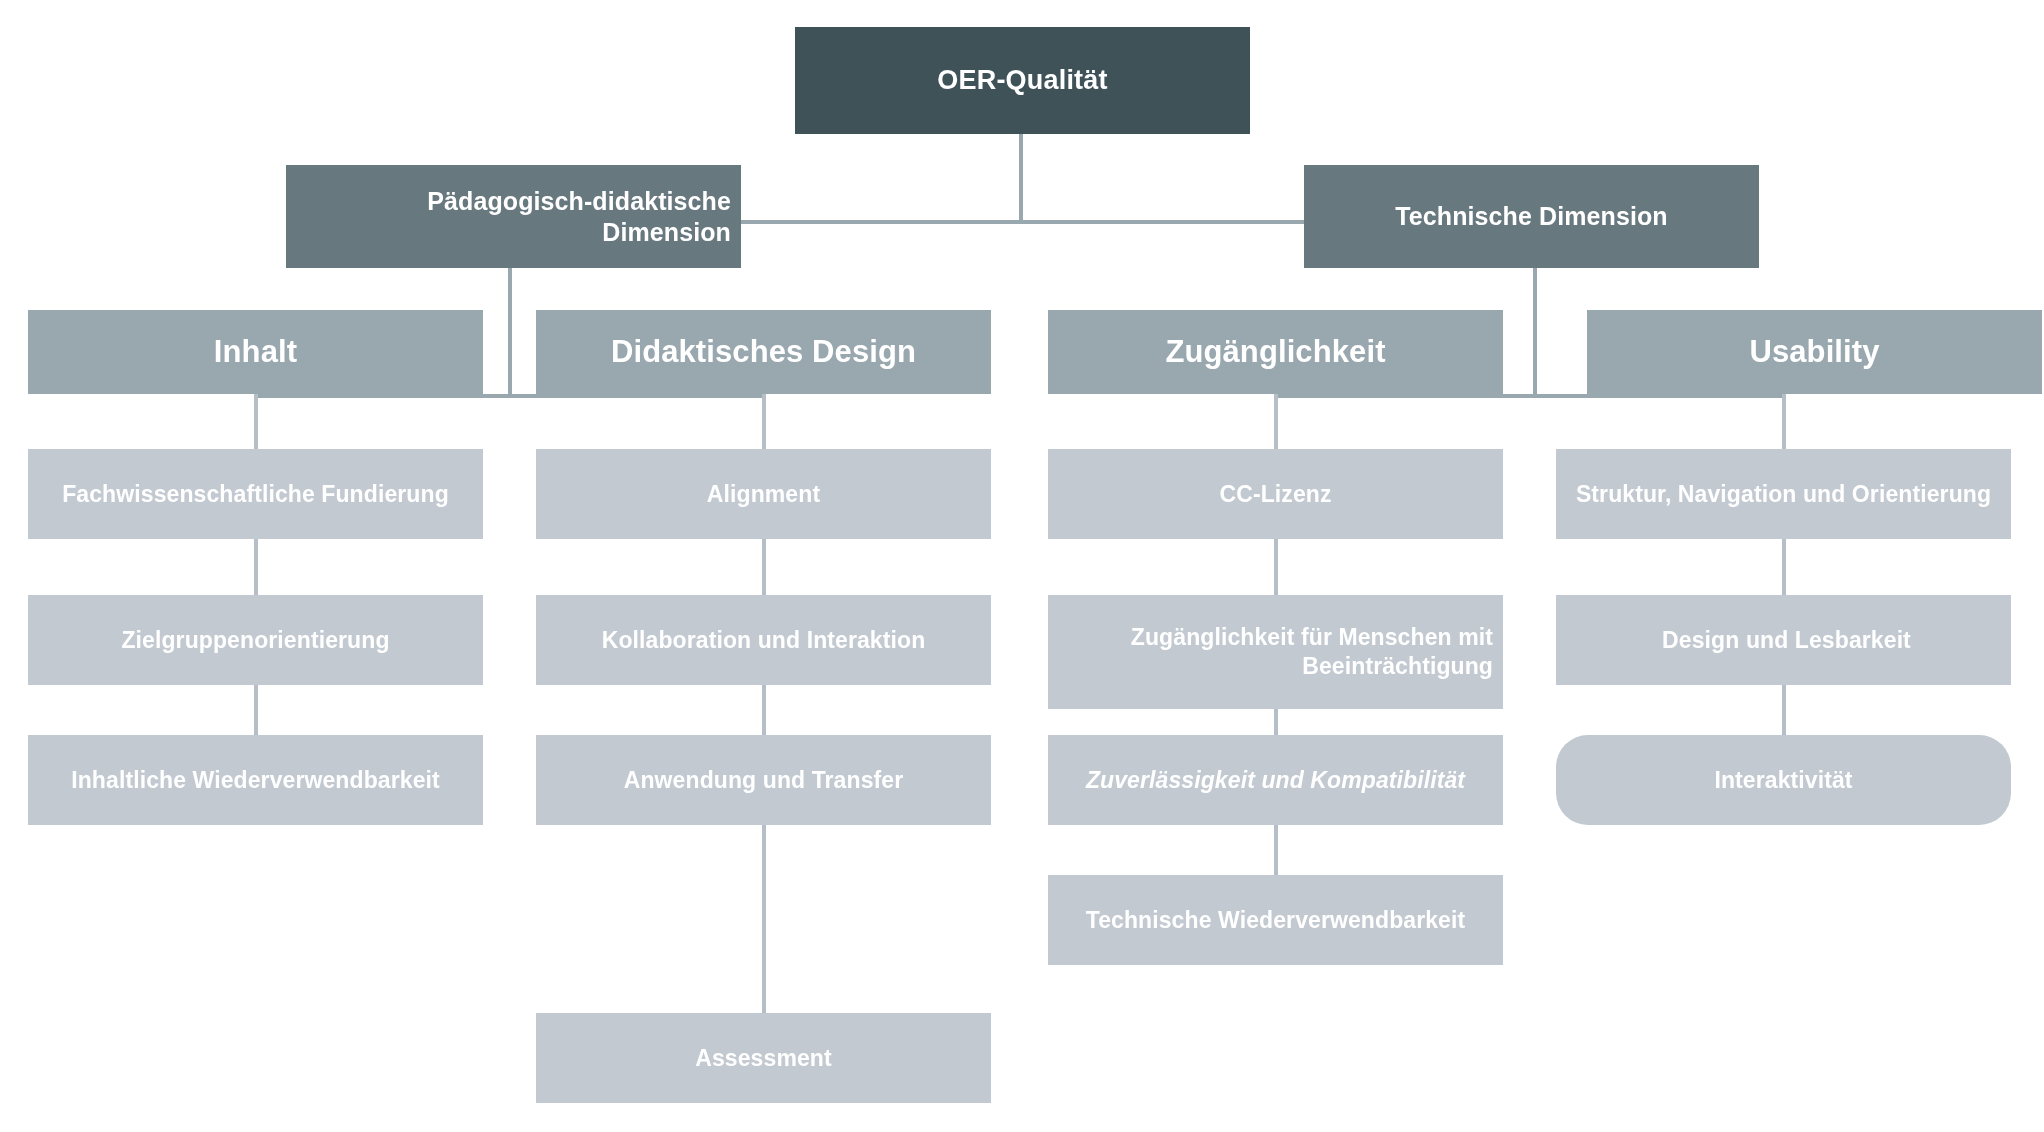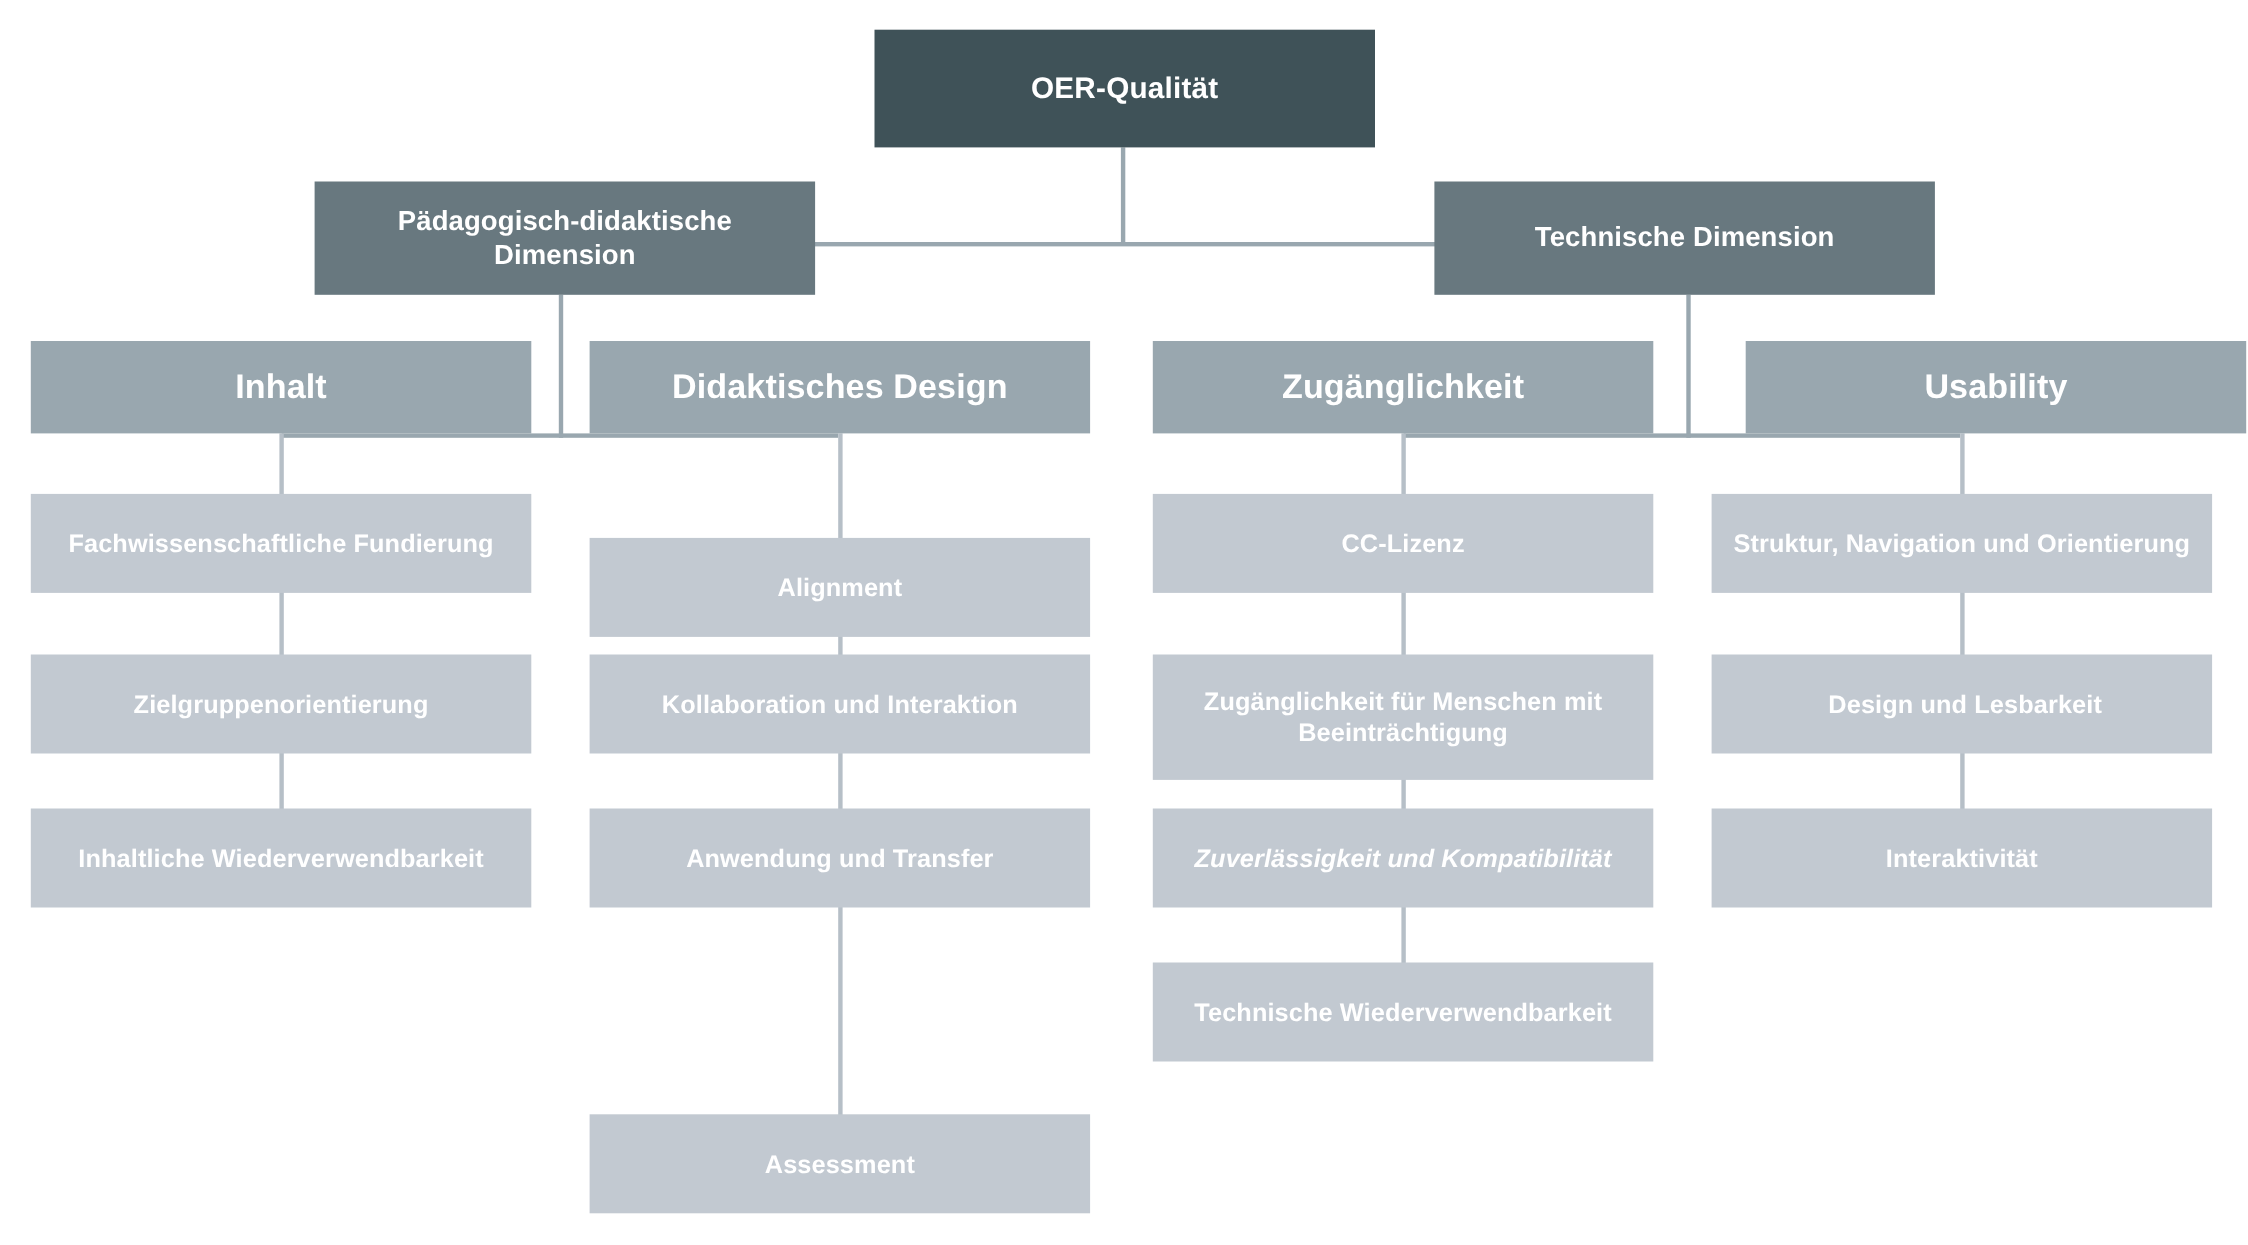--- a/index.html
+++ b/index.html
@@ -19,21 +19,21 @@
     height: 1132px;
     background: #ffffff;
   }
 
   .node {
     position: absolute;
     box-sizing: border-box;
     display: flex;
     align-items: center;
     justify-content: center;
-    text-align: center;
+    text-align: right;
     color: #ffffff;
     font-weight: bold;
     line-height: 1.24;
     padding: 4px 10px;
     z-index: 3;
   }
 
   .node-root {
     background: #3F5258;
     font-size: 27px;
@@ -102,36 +102,36 @@
   <div class="node node-cat" style="left:1048px; top:310px; width:455px; height:84px;">Zugänglichkeit</div>
 
   <div class="node node-cat" style="left:1556px; top:310px; width:455px; height:84px;margin-left:31px;">Usability</div>
 
   <div class="node node-leaf" style="left:28px; top:449px; width:455px; height:90px;">Fachwissenschaftliche Fundierung</div>
 
   <div class="node node-leaf" style="left:28px; top:595px; width:455px; height:90px;">Zielgruppenorientierung</div>
 
   <div class="node node-leaf" style="left:28px; top:735px; width:455px; height:90px;">Inhaltliche Wiederverwendbarkeit</div>
 
-  <div class="node node-leaf" style="left:536px; top:449px; width:455px; height:90px;margin-top:40px;">Alignment</div>
+  <div class="node node-leaf" style="left:536px; top:449px; width:455px; height:90px;">Alignment</div>
 
   <div class="node node-leaf" style="left:536px; top:595px; width:455px; height:90px;">Kollaboration und Interaktion</div>
 
   <div class="node node-leaf" style="left:536px; top:735px; width:455px; height:90px;">Anwendung und Transfer</div>
 
 
   <div class="node node-leaf" style="left:536px; top:1013px; width:455px; height:90px;">Assessment</div>
 
   <div class="node node-leaf" style="left:1048px; top:449px; width:455px; height:90px;">CC-Lizenz</div>
 
   <div class="node node-leaf" style="left:1048px; top:595px; width:455px; height:114px;">Zugänglichkeit für Menschen mit Beeinträchtigung</div>
 
   <div class="node node-leaf" style="left:1048px; top:735px; width:455px; height:90px;font-style:italic;">Zuverlässigkeit und Kompatibilität</div>
 
   <div class="node node-leaf" style="left:1048px; top:875px; width:455px; height:90px;">Technische Wiederverwendbarkeit</div>
 
   <div class="node node-leaf" style="left:1556px; top:449px; width:455px; height:90px;">Struktur, Navigation und Orientierung</div>
 
   <div class="node node-leaf" style="left:1556px; top:595px; width:455px; height:90px;padding-left:16px;">Design und Lesbarkeit</div>
 
-  <div class="node node-leaf" style="left:1556px; top:735px; width:455px; height:90px;">Interaktivität</div>
+  <div class="node node-leaf" style="left:1556px; top:735px; width:455px; height:90px;border-radius:32px;">Interaktivität</div>
 
 </div>
 
 </body></html>

